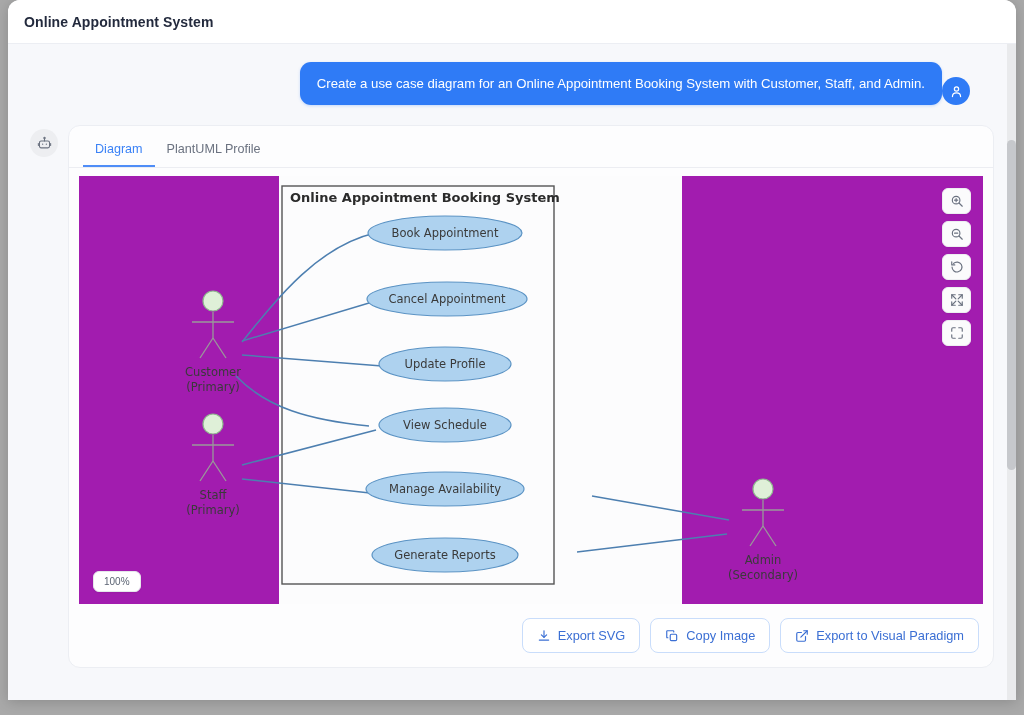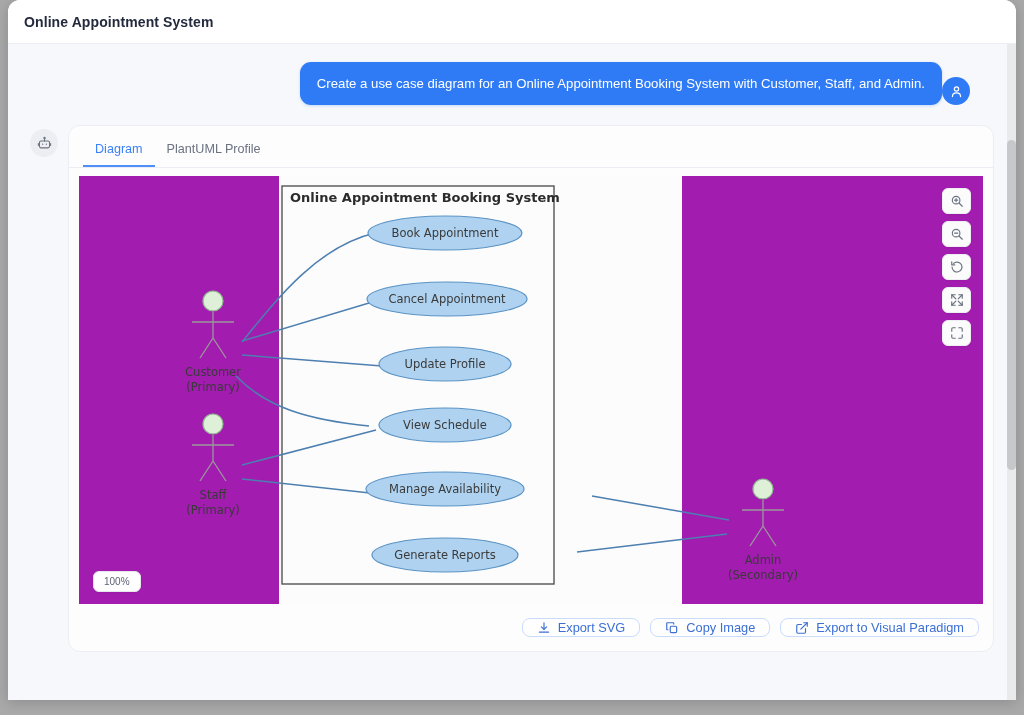--- a/index.html
+++ b/index.html
@@ -190,21 +190,21 @@
     gap: 10px;
     padding: 14px 14px 14px 14px;
   }
   .action-btn {
     display: flex;
     align-items: center;
     gap: 7px;
     border: 1px solid #c9ddfb;
     background: #ffffff;
     border-radius: 8px;
-    padding: 1px 14px;
+    padding: 9px 14px;
     font-size: 12.8px;
     color: #3b6fd4;
     font-weight: 500;
     cursor: pointer;
     white-space: nowrap;
   }
   .action-btn svg { display: block; flex: 0 0 auto; }
 
   
   .scrollbar-track {

